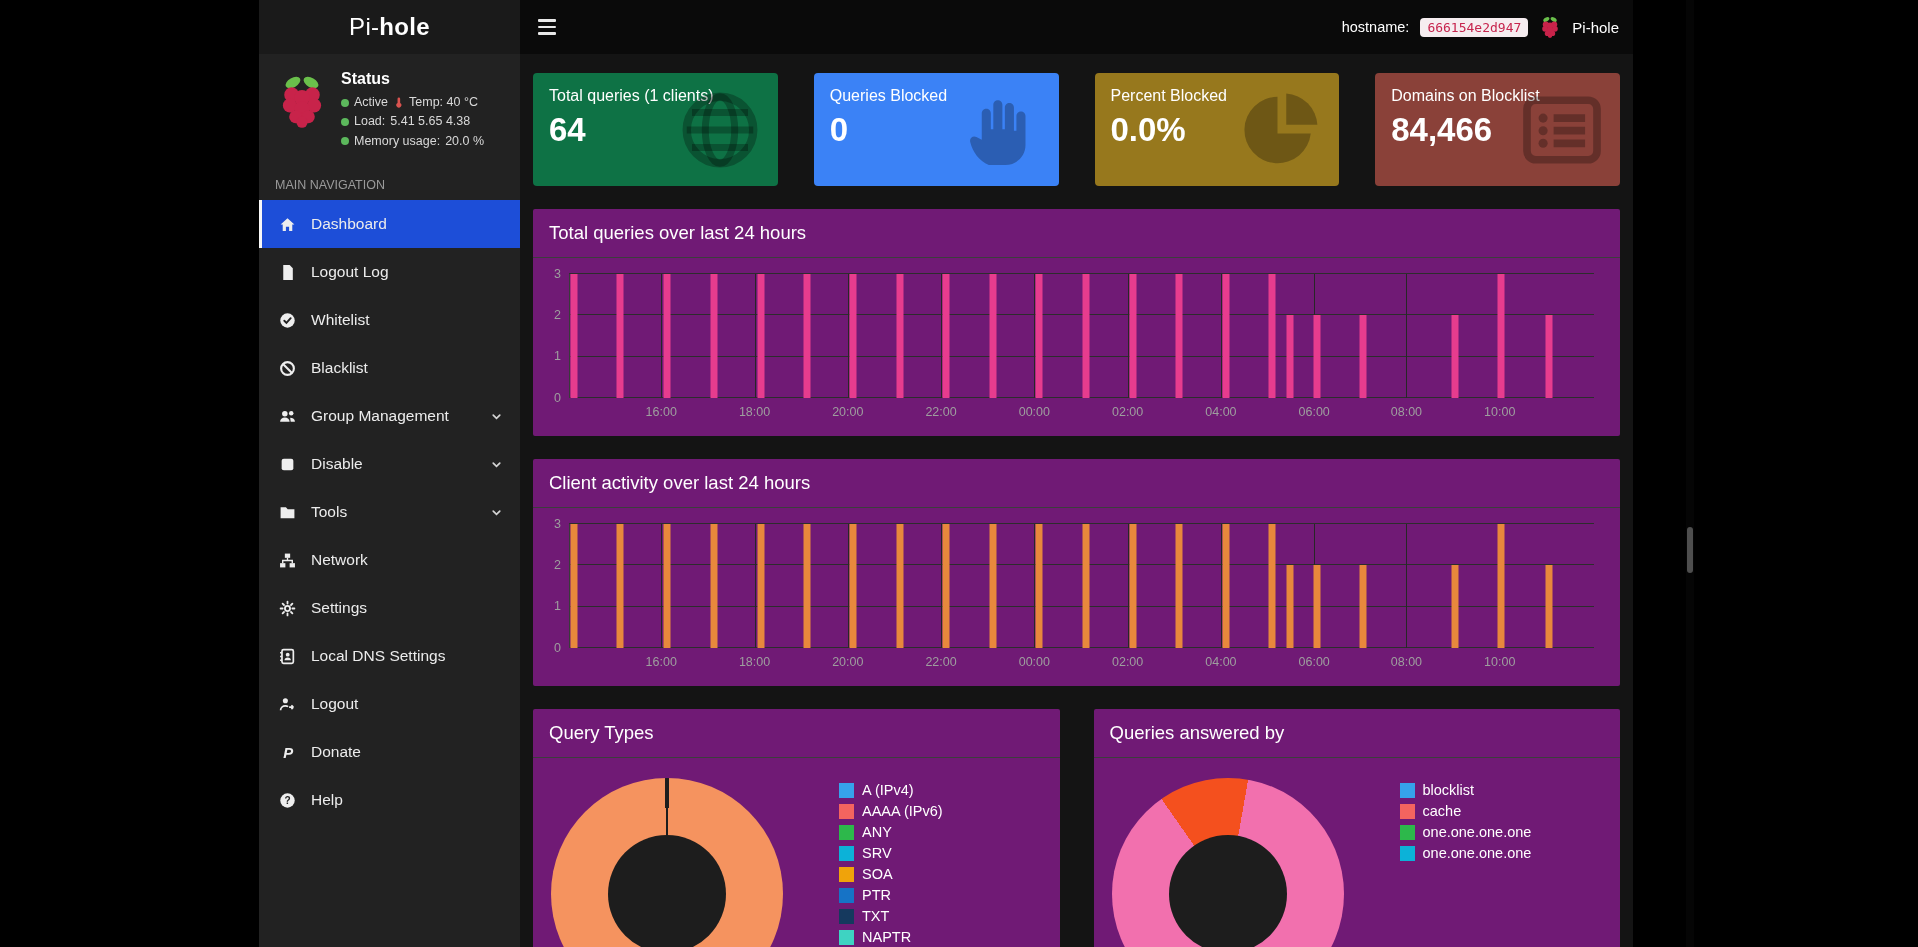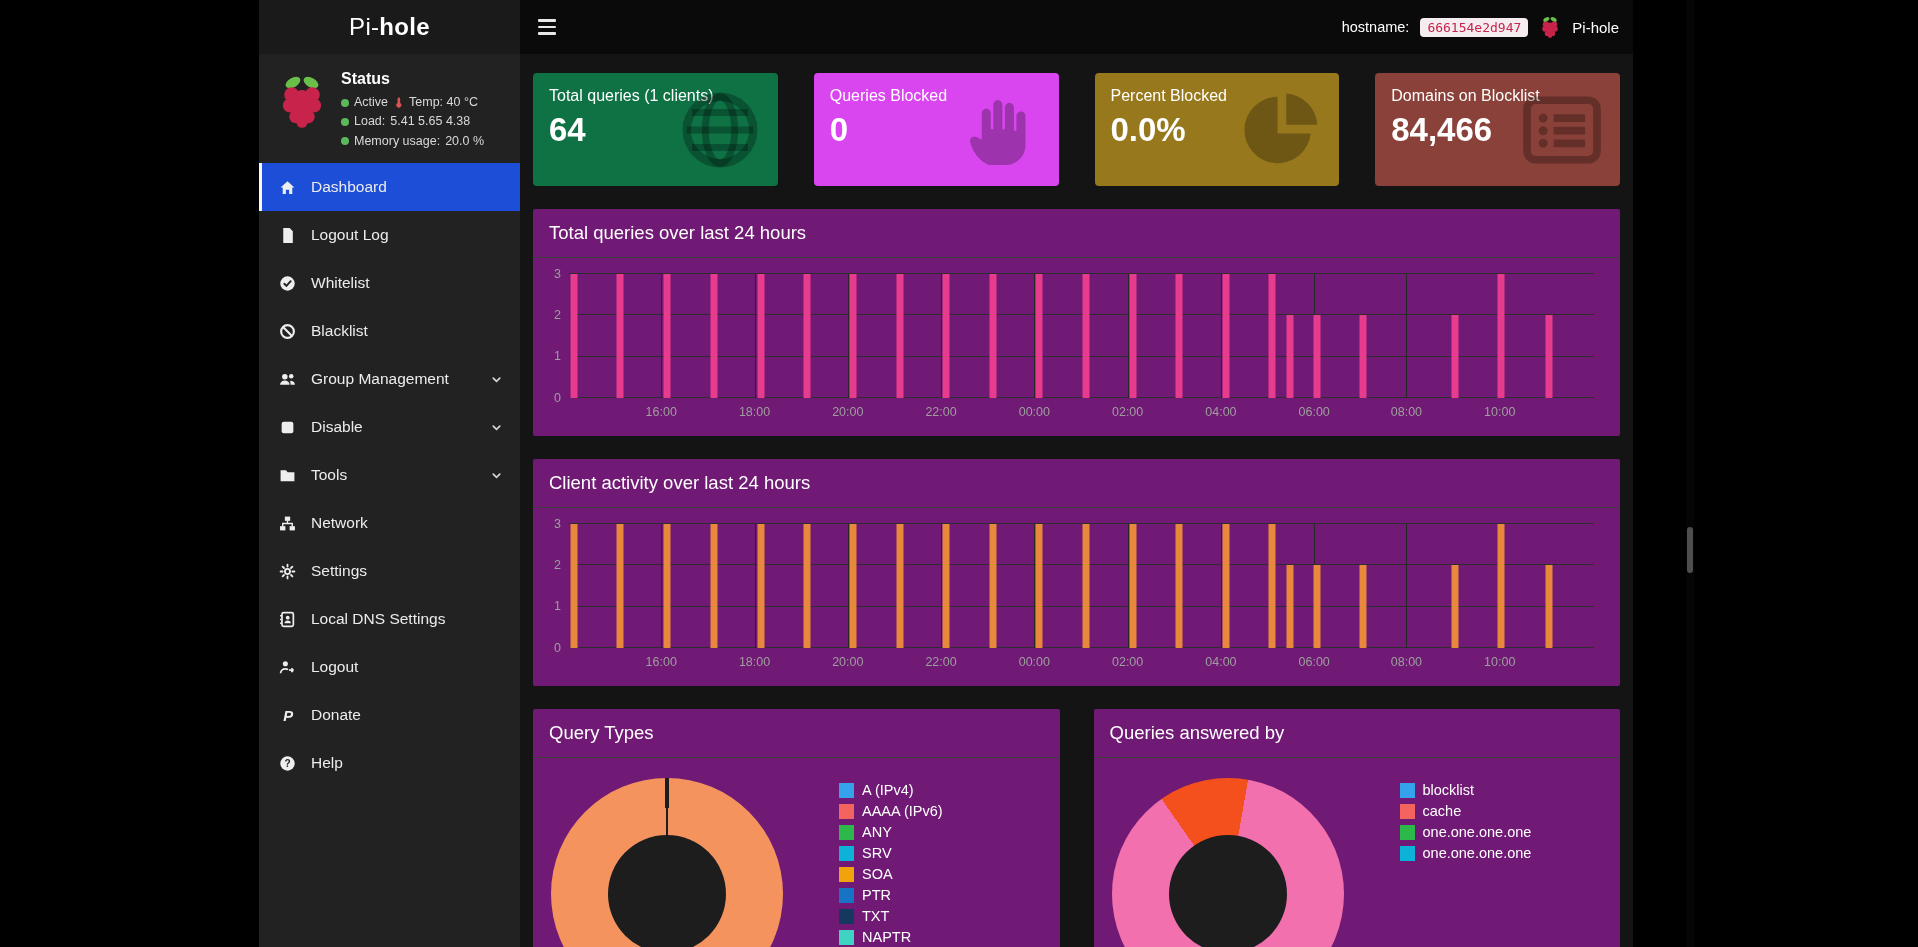--- a/index.html
+++ b/index.html
@@ -153,20 +153,21 @@
           <span>Load:</span>
           <span>5.41 5.65 4.38</span>
         </div>
         <div class="status-row">
           <span class="dot"></span>
           <span>Memory usage:</span>
           <span>20.0 %</span>
         </div>
       </div>
     </div>
+    <div class="nav-header">MAIN NAVIGATION</div>
     <nav class="menu">
         <a class="menu-item active">
           <span class="mi-icon">
             <svg viewBox="0 0 16 16">
               <path d="M1.5 8 8 2l6.5 6H12.5v6H9.5v-4H6.5v4H3.5V8Z" fill="currentColor"></path>
             </svg>
           </span>
           <span class="mi-label">Dashboard</span>
         </a>
         <a class="menu-item">
@@ -306,21 +307,21 @@
           <div class="card-text">
             <div class="card-title">Total queries (1 clients)</div>
             <div class="card-value">64</div>
           </div>
           <span class="card-icon"><svg viewBox="0 0 24 24">
               <circle cx="12" cy="12" r="9.5" fill="none" stroke="currentColor" stroke-width="2.4"></circle>
               <ellipse cx="12" cy="12" rx="4.2" ry="9.5" fill="none" stroke="currentColor" stroke-width="2"></ellipse>
               <path d="M2.5 12h19M4 7h16M4 17h16" stroke="currentColor" stroke-width="2" fill="none"></path>
             </svg></span>
         </div>
-        <div class="card" style="background: #d946ef;">
+        <div class="card" style="background: #3b82f6;">
           <div class="card-text">
             <div class="card-title">Queries Blocked</div>
             <div class="card-value">0</div>
           </div>
           <span class="card-icon"><svg viewBox="0 0 24 24">
               <path d="M8.5 22c-2.8-1.2-4.6-3.8-5.3-6.6-.3-1.1.8-1.9 1.8-1.4l1.5.8V7.2c0-.7.6-1.3 1.3-1.3s1.3.6 1.3 1.3v4.6h.7V4.8c0-.7.6-1.3 1.3-1.3s1.3.6 1.3 1.3v7h.7V5.6c0-.7.6-1.3 1.3-1.3s1.3.6 1.3 1.3v6.6h.7V8c0-.7.6-1.3 1.3-1.3S19 7.3 19 8v8.3c0 3.2-2.6 5.7-5.7 5.7z" fill="currentColor"></path>
             </svg></span>
         </div>
         <div class="card" style="background: rgb(151, 120, 29);">
           <div class="card-text">

